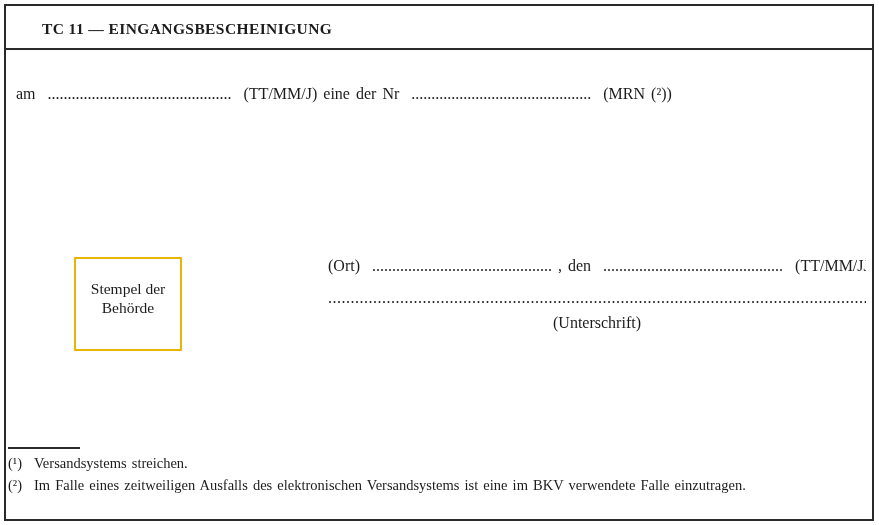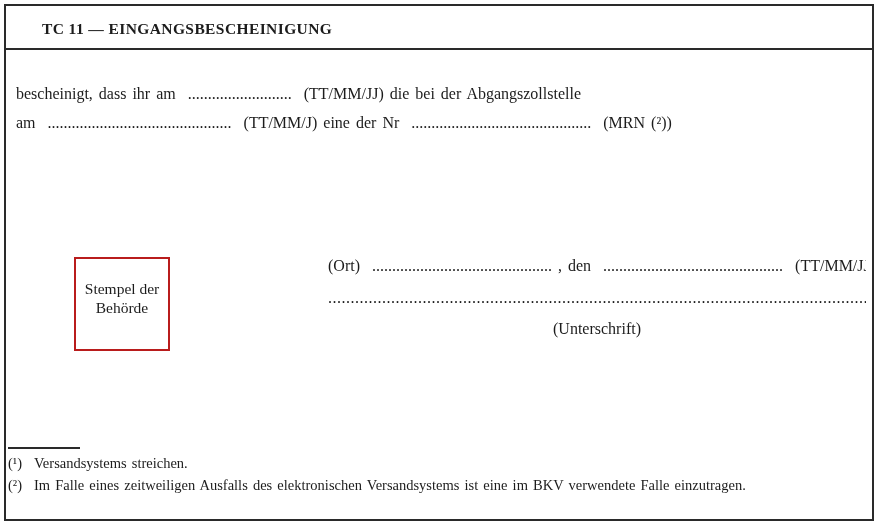--- a/index.html
+++ b/index.html
@@ -54,23 +54,23 @@
     line-height: 28.5px;
     font-size: 16px;
     white-space: pre;
     overflow: hidden;
     word-spacing: 2px;
   }
   .stamp-box {
     position: absolute;
     left: 68px;
     top: 251px;
-    width: 96px;
+    width: 108px;
     height: 94px;
-    border: 2px solid #b91c1c;
+    border: 2px solid #eab308;
     box-sizing: border-box;
     text-align: center;
   }
   .stamp-text {
     margin-top: 20px;
     font-size: 15.5px;
     line-height: 19px;
   }
   .sig-col {
     position: absolute;
@@ -87,21 +87,21 @@
   }
   .sig-dots {
     margin-top: 13px;
     font-size: 16px;
     line-height: 18px;
     white-space: nowrap;
     overflow: hidden;
     letter-spacing: 0.5px;
   }
   .sig-label {
-    margin-top: 12px;
+    margin-top: 6px;
     text-align: center;
     font-size: 16px;
     line-height: 20px;
   }
   .footnote-rule {
     position: absolute;
     left: 2px;
     top: 441px;
     width: 72px;
     border-top: 2px solid #2a2a2a;
@@ -131,21 +131,20 @@
 <body>
 
 <div class="canvas">
   <div class="page">
 
     <div class="title-band">
       <div class="title-text">TC 11 — EINGANGSBESCHEINIGUNG</div>
     </div>
 
     <div class="body-block">
-      <div class="line">bescheinigt, dass ihr am  ..........................  (TT/MM/JJ) die bei der Abgangszollstelle</div>
       <div class="line">am  ..............................................  (TT/MM/J) eine der Nr  .............................................  (MRN (²))</div>
     </div>
 
     <div class="stamp-box">
       <div class="stamp-text">
         <div>Stempel der</div>
         <div>Behörde</div>
       </div>
     </div>
 

